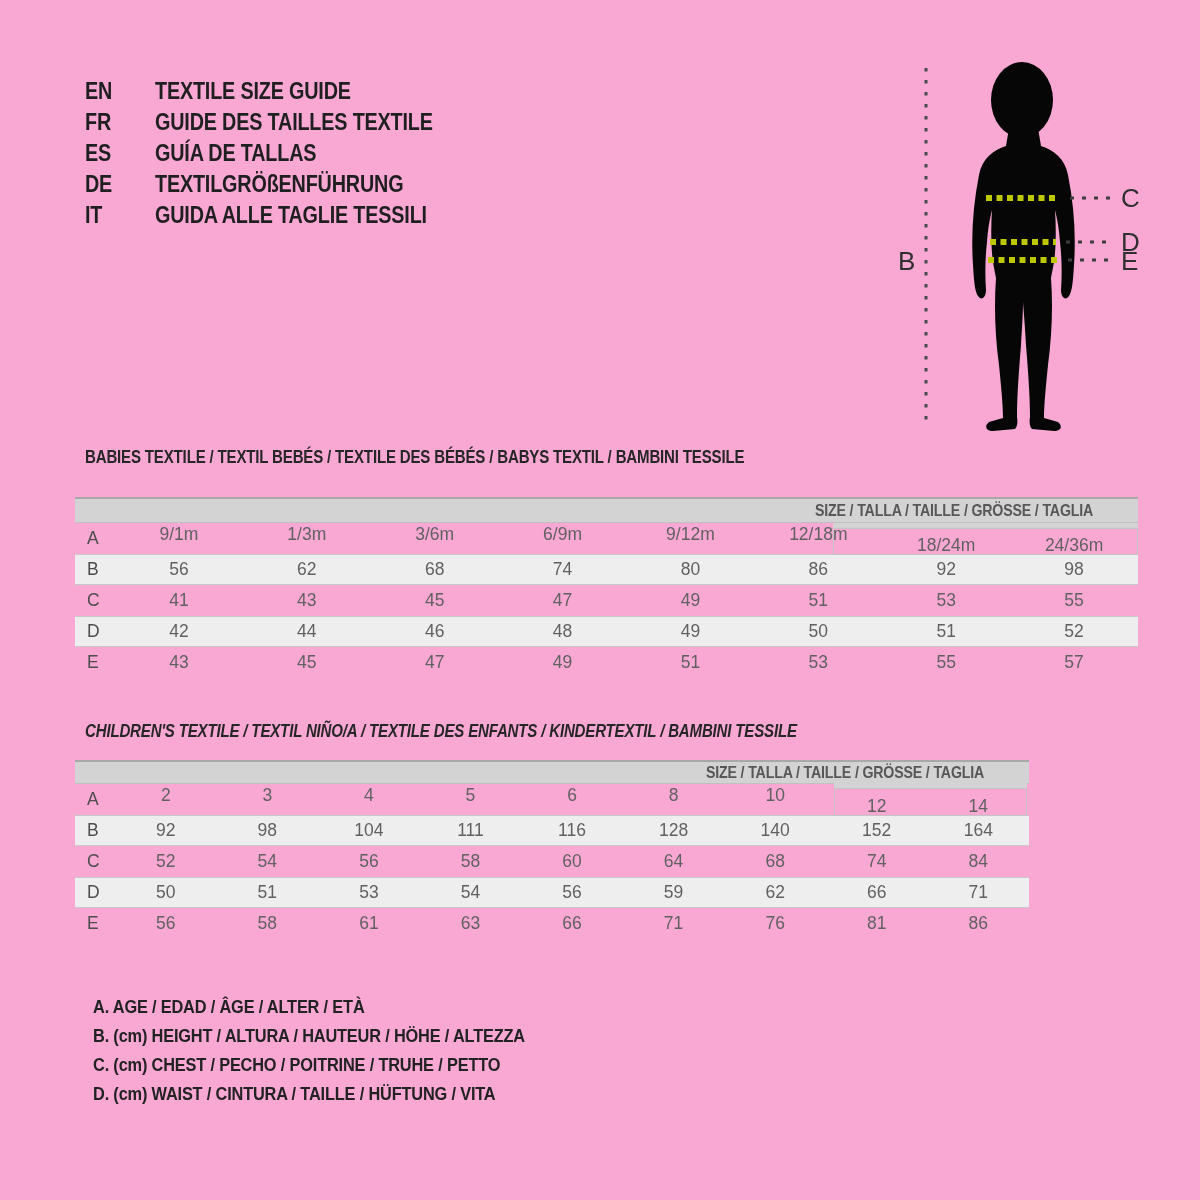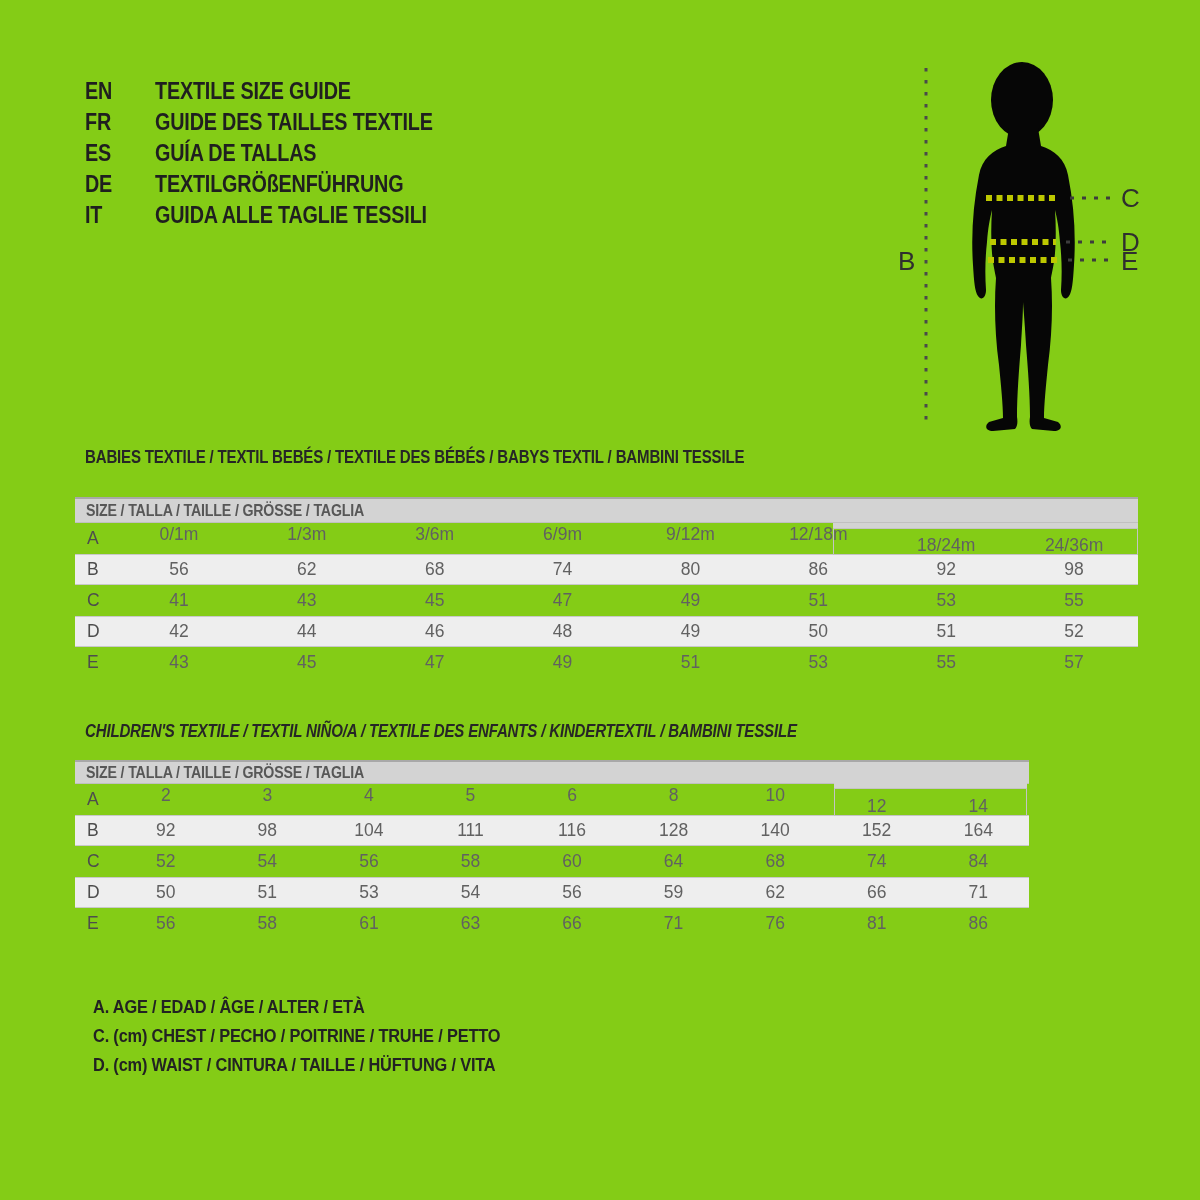--- a/index.html
+++ b/index.html
@@ -1,16 +1,16 @@
 <!DOCTYPE html>
 <html><head>
 <meta charset="utf-8">
 <style>
   html,body{margin:0;padding:0;background:#fff;}
-  .canvas{position:relative;width:1200px;height:1200px;background:#84cc16;overflow:hidden;
+  .canvas{position:relative;width:1200px;height:1200px;background:#f9a8d4;overflow:hidden;
           font-family:"Liberation Sans",sans-serif;color:#212121;}
   .cond{display:inline-block;transform:scaleX(0.86);transform-origin:0 50%;letter-spacing:-0.2px;white-space:nowrap;}
 
   
   .lang{position:absolute;left:85px;top:76px;}
   .lang-row{display:flex;height:31px;align-items:center;font-size:23px;font-weight:700;color:#1f1f1f;}
   .lang-code{width:70px;}
 
   
   .figure{position:absolute;left:880px;top:55px;width:280px;height:390px;}
@@ -20,21 +20,21 @@
   .sec-title{position:absolute;left:85px;font-size:17.5px;font-weight:700;color:#262626;}
   .babies-title{top:447px;}
   .children-title{top:721px;font-style:italic;}
 
   
   .twrap{position:absolute;left:75px;}
   .babies-wrap{top:497px;width:1063px;}
   .children-wrap{top:760px;width:954px;}
   .header-bar{background:#d3d3d3;border-top:2px solid #a8a8a8;border-bottom:1px solid #c0c0c0;
               box-sizing:border-box;display:flex;align-items:center;padding-left:11px;
-              font-size:16.5px;font-weight:700;color:#575757;}
+              font-size:16.5px;font-weight:700;color:#575757;justify-content:flex-end;}
   .babies-wrap .header-bar{height:26px;}
   .children-wrap .header-bar{height:24px;}
   .trow{display:flex;height:31px;align-items:center;box-sizing:border-box;font-size:17.5px;}
   .trow.stripe{background:#eeeeee;border-top:1px solid #c9c9c9;border-bottom:1px solid #c9c9c9;}
   .tlbl{width:40px;padding-left:12px;box-sizing:border-box;color:#4d4d4d;}
   .tcells{flex:1;display:flex;}
   .tcell{flex:1;text-align:center;color:#616161;}
   .rowA .tcell:nth-last-child(-n+2){transform:translateY(3px);margin-top:8px;}
 
   
@@ -115,21 +115,21 @@
   <div class="sec-title babies-title">
     <span class="cond">BABIES TEXTILE / TEXTIL BEBÉS / TEXTILE DES BÉBÉS / BABYS TEXTIL / BAMBINI TESSILE</span>
   </div>
   <div class="twrap babies-wrap">
     <div class="header-bar">
       <span class="cond">SIZE / TALLA / TAILLE / GRÖSSE / TAGLIA</span>
     </div>
     <div class="trow rowA">
       <span class="tlbl">A</span>
       <span class="tcells">
-          <span class="tcell">0/1m</span>
+          <span class="tcell">9/1m</span>
           <span class="tcell">1/3m</span>
           <span class="tcell">3/6m</span>
           <span class="tcell">6/9m</span>
           <span class="tcell">9/12m</span>
           <span class="tcell">12/18m</span>
           <span class="tcell">18/24m</span>
           <span class="tcell">24/36m</span>
         </span>
     </div>
     <div class="trow stripe">
@@ -267,20 +267,23 @@
     </div>
     <div class="hl-strip"></div>
     <div class="hl-box"></div>
   </div>
 
   <div class="legend">
     <div class="legend-line">
         <span class="cond">A. AGE / EDAD / ÂGE / ALTER / ETÀ</span>
       </div>
     <div class="legend-line">
+        <span class="cond">B. (cm) HEIGHT / ALTURA / HAUTEUR / HÖHE / ALTEZZA</span>
+      </div>
+    <div class="legend-line">
         <span class="cond">C. (cm) CHEST / PECHO / POITRINE / TRUHE / PETTO</span>
       </div>
     <div class="legend-line">
         <span class="cond">D. (cm) WAIST / CINTURA / TAILLE / HÜFTUNG / VITA</span>
       </div>
   </div>
 
 </div>
 
 </body></html>

